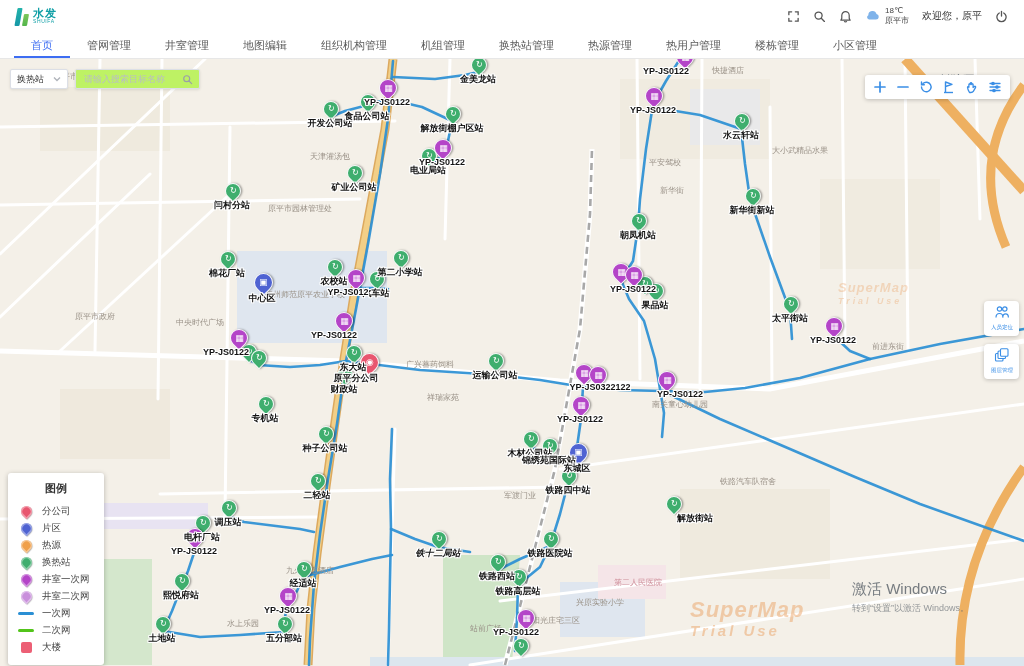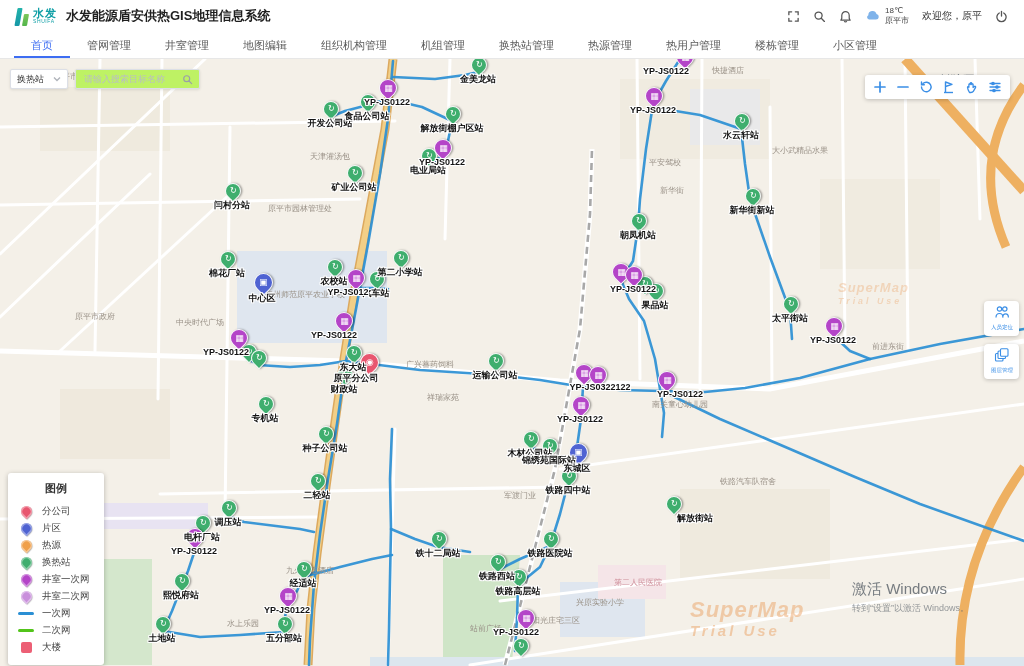--- a/index.html
+++ b/index.html
@@ -91,21 +91,20 @@
     <div class="logo">
       <span class="logo-mark">
           <i></i>
           <i></i>
         </span>
       <span class="logo-txt">
         <span class="logo-cn">水发</span>
         <span class="logo-en">SHUIFA</span>
       </span>
     </div>
-    <h1>水发能源盾安供热GIS地理信息系统</h1>
     <div class="hright">
       <button class="hicon" title="">
         <svg width="13" height="13" viewBox="0 0 14 14" fill="none" stroke="#555" stroke-width="1.4" stroke-linecap="round">
             <path d="M2 5V2h3M9 2h3v3M12 9v3H9M5 12H2V9"></path>
           </svg>
       </button>
       <button class="hicon">
         <svg width="13" height="13" viewBox="0 0 14 14" fill="none" stroke="#555" stroke-width="1.4" stroke-linecap="round">
             <circle cx="6" cy="6" r="3.8"></circle>
             <path d="M8.9 8.9L12.3 12.3"></path>
@@ -394,21 +393,21 @@
           <span>↻</span>
         </div>
         <div class="plabel" style="left: 497px; top: 511px;">铁路西站</div>
         <div class="pin pin-station" style="left: 518px; top: 525px;">
           <span>↻</span>
         </div>
         <div class="plabel" style="left: 518px; top: 526px;">铁路高层站</div>
         <div class="pin pin-station" style="left: 438px; top: 487px;">
           <span>↻</span>
         </div>
-        <div class="plabel" style="left: 438px; top: 488px;">铁十二局站</div>
+        <div class="plabel" style="left: 438px; top: 488px; font-style: italic;">铁十二局站</div>
         <div class="pin pin-station" style="left: 248px; top: 300px;">
           <span>↻</span>
         </div>
         <div class="pin pin-station" style="left: 258px; top: 306px;">
           <span>↻</span>
         </div>
         <div class="pin pin-station" style="left: 520px; top: 594px;">
           <span>↻</span>
         </div>
         <div class="pin pin-station" style="left: 644px; top: 232px;">

